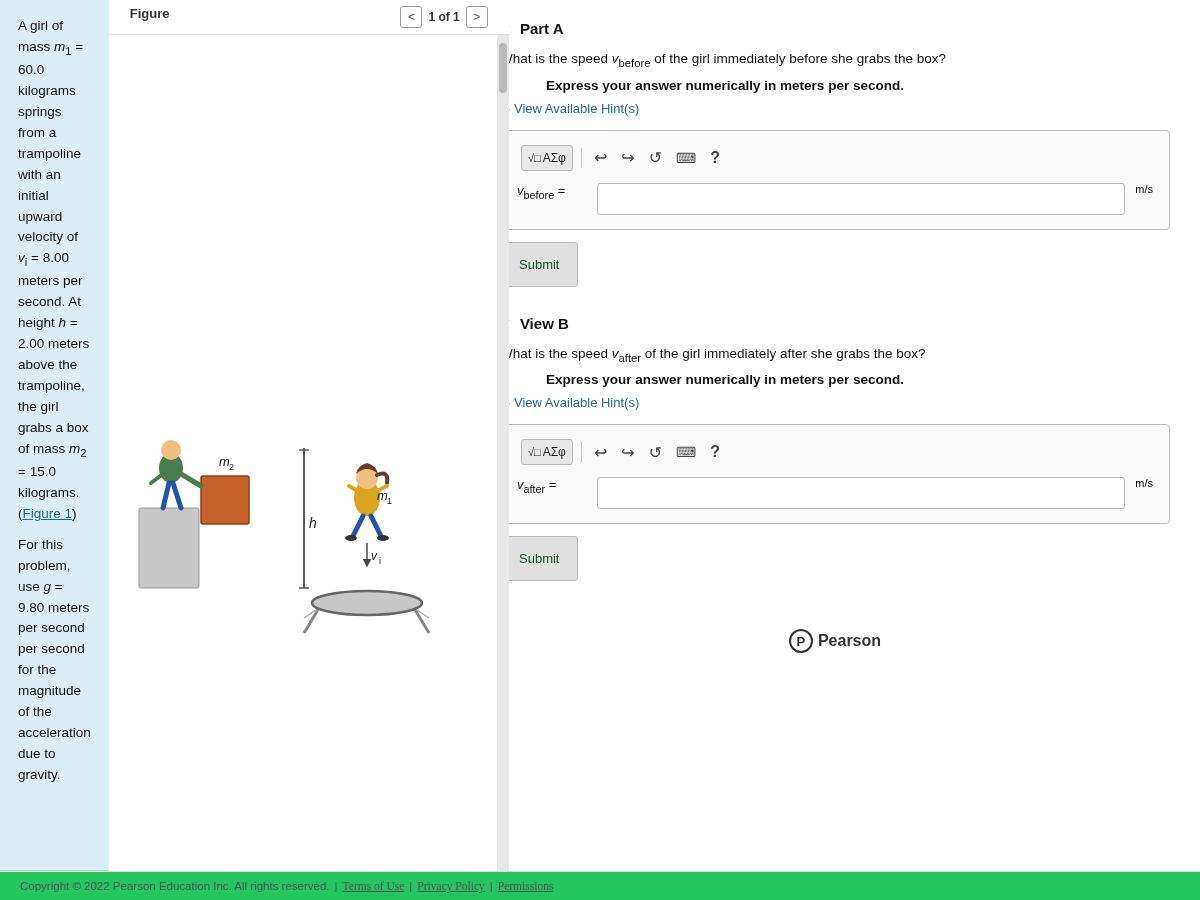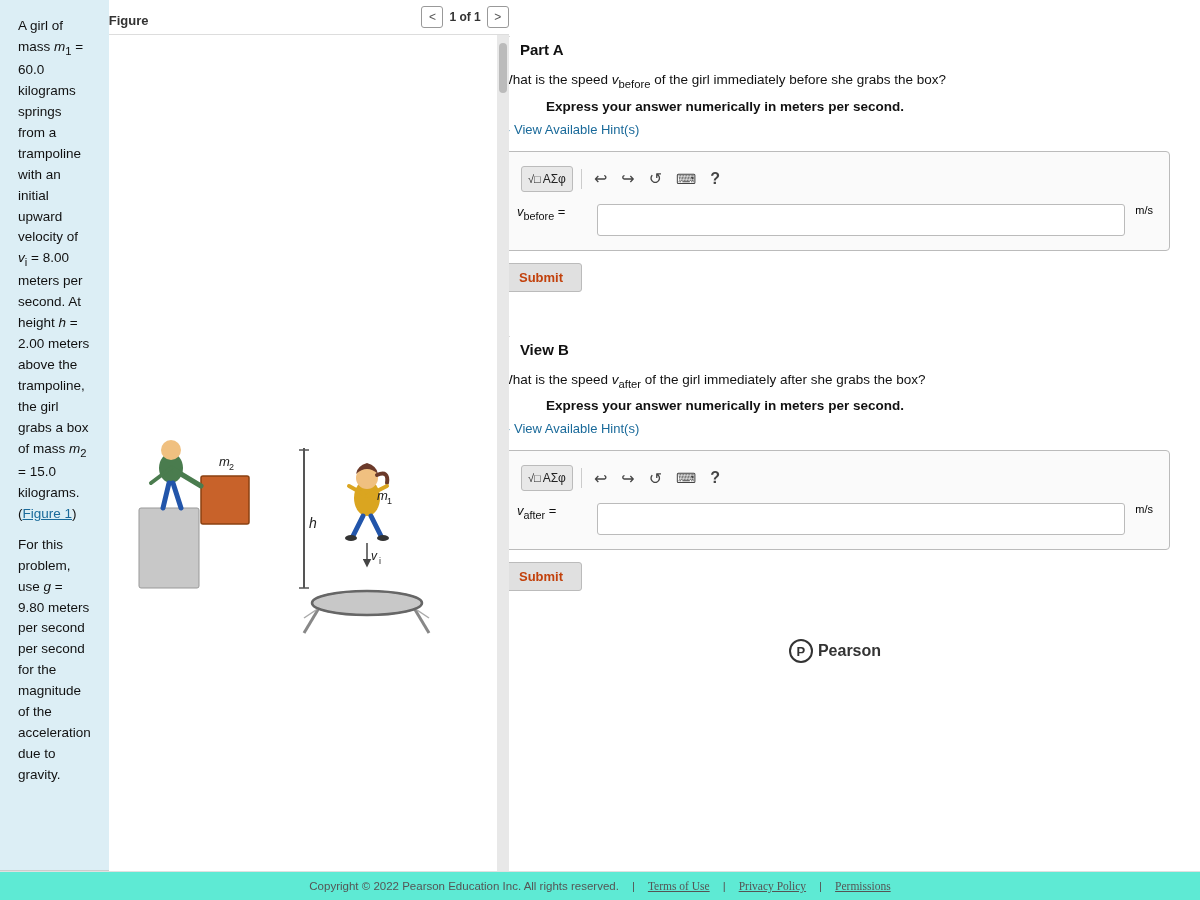--- a/index.html
+++ b/index.html
@@ -45,22 +45,22 @@
     .figure-area {
       flex: 1;
       display: flex;
       flex-direction: column;
       position: relative;
       background: #fff;
     }
 
     .figure-header {
       display: flex;
-      align-items: flex-end;
-      padding: 6px 0;
+      align-items: flex-start;
+      padding: 6px 21px;
       font-size: 13px;
       font-weight: bold;
       color: #333;
       border-bottom: 1px solid #ddd;
     }
 
     .figure-nav {
       display: flex;
       align-items: center;
       margin-left: auto;
@@ -119,21 +119,20 @@
     .collapse-arrow {
       color: #333;
       font-size: 12px;
       cursor: pointer;
     }
 
     .part-title {
       font-size: 15px;
       font-weight: bold;
       color: #111;
-      margin-top: 21px;
     }
 
     .part-question {
       font-size: 13.5px;
       color: #111;
       line-height: 1.5;
       margin-bottom: 6px;
     }
 
     .part-express {
@@ -222,25 +221,25 @@
     .unit-label {
       font-size: 11px;
       color: #000000;
       white-space: nowrap;
     }
 
     .submit-btn {
       background: #e0e0e0;
       border: 1px solid #bbb;
       border-radius: 3px;
-      padding: 6px 18px;
-      font-size: 13px;
-      cursor: pointer;
-      color: #c2410c;
-      font-weight: bold;
+      padding: 14px 18px;
+      font-size: 13px;
+      cursor: pointer;
+      color: #14532d;
+      font-weight: normal;
     }
 
     
     .pearson-footer {
       text-align: center;
       padding: 10px 0 4px 0;
       font-size: 13px;
       color: #333;
       display: flex;
       align-items: center;
@@ -265,29 +264,28 @@
       border: 2px solid #333;
       display: flex;
       align-items: center;
       justify-content: center;
       font-weight: bold;
       font-size: 13px;
       color: #333;
     }
 
     .copyright-bar {
-      background: #5eead4;
+      background: #22c55e;
       border-top: 1px solid #e0e0e0;
       padding: 8px 20px;
       font-size: 11.5px;
       color: #555;
       text-align: center;
       display: flex;
-      justify-content: center;
-      gap: 13px;
+      gap: 5px;
       flex-wrap: wrap;
     }
 
     .copyright-bar a {
       color: #555;
       text-decoration: underline;
       cursor: pointer;
       font-family: Liberation Serif, serif;
     }
 

